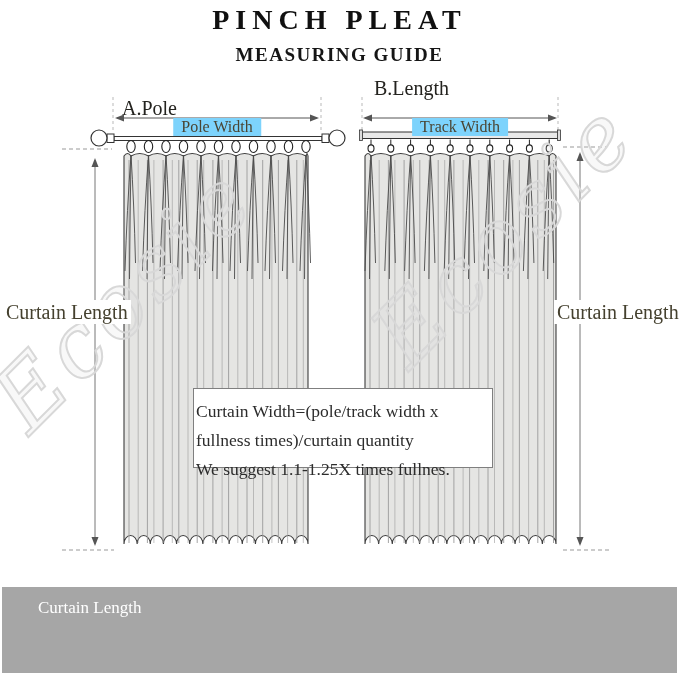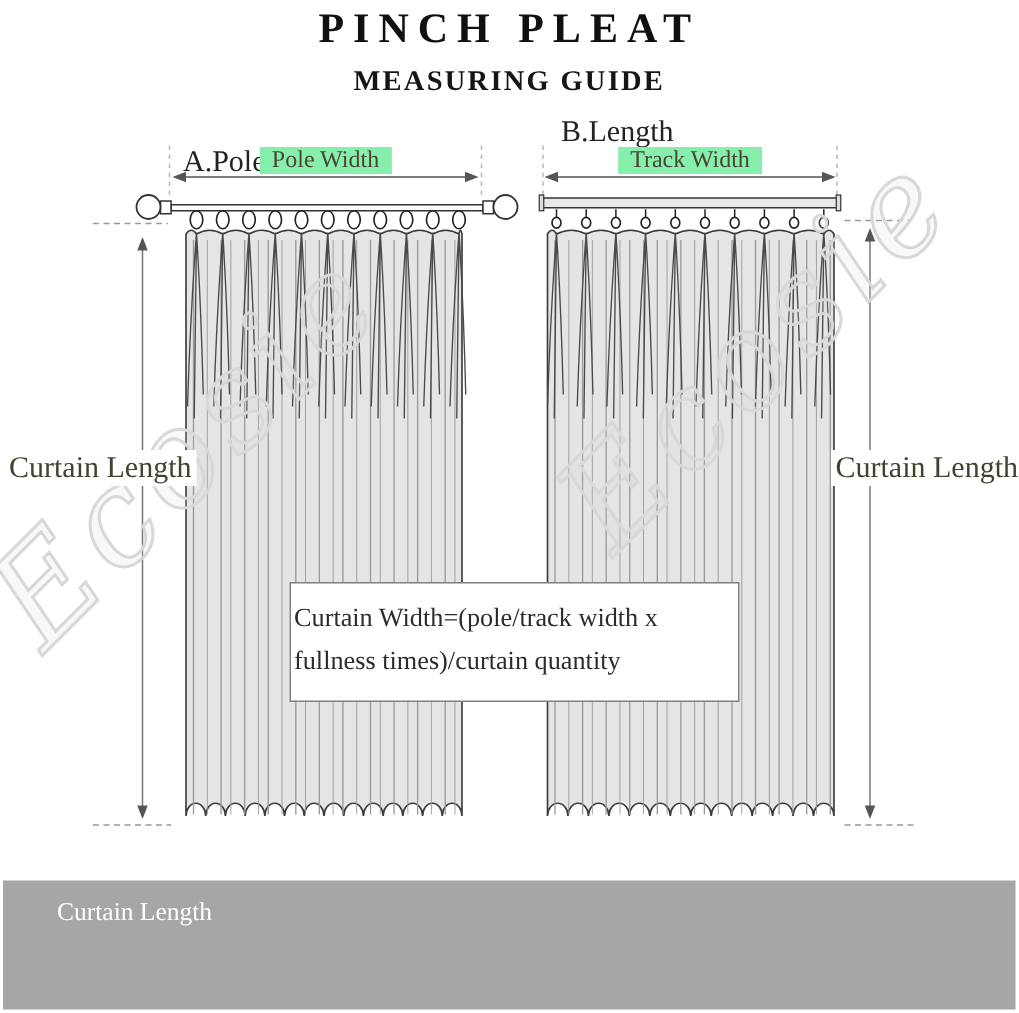--- a/index.html
+++ b/index.html
@@ -14,22 +14,22 @@
     line-height:1.2;white-space:nowrap;
   }
   #subtitle{
     top:44px;left:0;width:679px;text-align:center;
     font-size:19px;font-weight:bold;letter-spacing:1.5px;color:#151515;
   }
   .diagram-name{font-size:20px;color:#24231f;line-height:1.1;}
   #a-pole-label{top:77px;left:122px;margin-top:20px;}
   #b-track-label{top:77px;left:374px;}
   .width-label{
-    top:98px;transform:translateX(-50%);
-    font-size:16px;color:#4a4533;background:#86efac;padding:0 8px;
+    top:118px;transform:translateX(-50%);
+    font-size:16px;color:#4a4533;background:#7dd3fc;padding:0 8px;
     line-height:1.15;white-space:nowrap;z-index:4;
   }
   #pole-width-label{left:217px;}
   #track-width-label{left:460px;text-align:center;}
   .length-label{
     top:300px;font-size:20px;color:#45412f;background:#ffffff;
     padding:1px 3px;line-height:1.1;white-space:nowrap;z-index:4;
   }
   #curtain-length-left{left:3px;}
   #curtain-length-right{left:554px;}
@@ -219,19 +219,20 @@
 
   <div class="abs width-label" id="pole-width-label">Pole Width</div>
   <div class="abs width-label" id="track-width-label">Track Width</div>
 
   <div class="abs length-label" id="curtain-length-left">Curtain Length</div>
   <div class="abs length-label" id="curtain-length-right">Curtain Length</div>
 
   <div class="abs" id="formula-box">
     <div class="formula-line">Curtain Width=(pole/track width x</div>
     <div class="formula-line">fullness times)/curtain quantity</div>
+    <div class="formula-line">We suggest 1.1-1.25X times fullnes.</div>
   </div>
 
   <div class="abs" id="footer">
     <div id="footer-heading">Curtain Length</div>
   </div>
 
 </div>
 
 </body></html>

